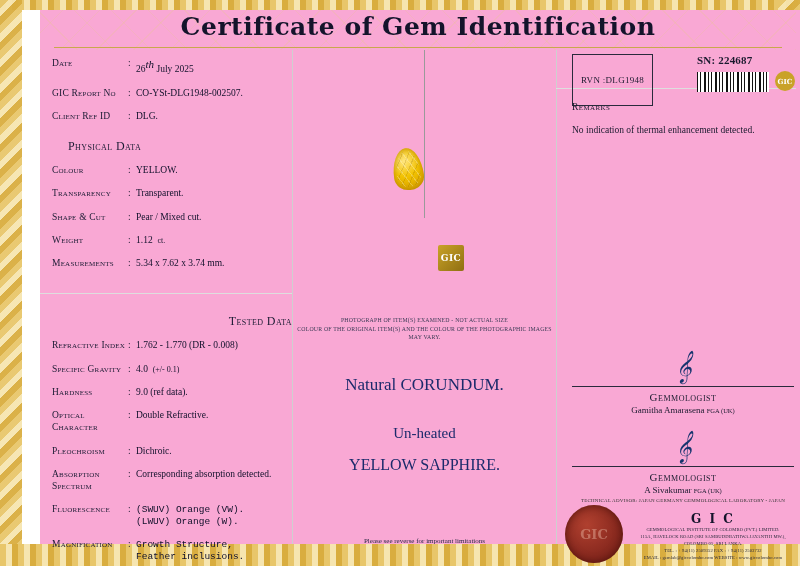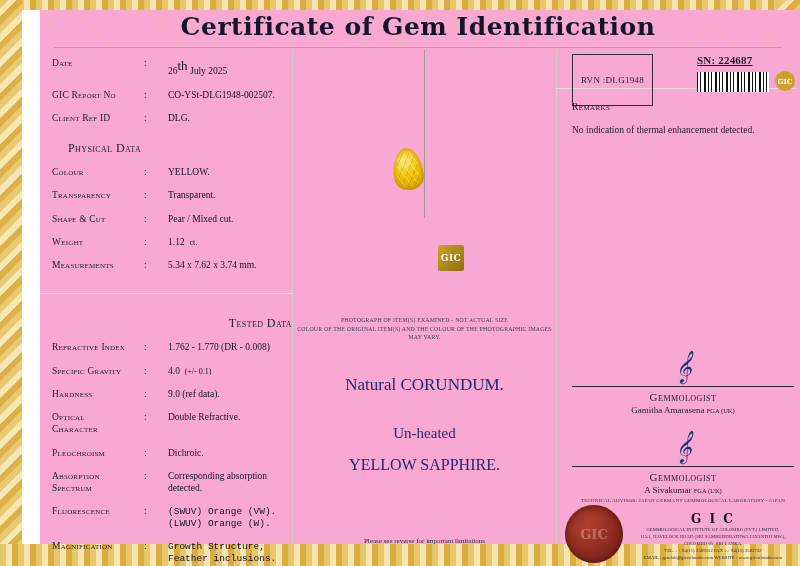--- a/index.html
+++ b/index.html
@@ -93,21 +93,20 @@
     position: absolute;
     left: 0; top: 40px;
     width: 252px;
   }
   .row {
     display: flex;
     align-items: flex-start;
     font-size: 9.5px;
     margin: 0 0 11.5px 0;
     line-height: 1.25;
-    gap: 16px;
   }
   .row .lbl {
     width: 88px;
     padding-left: 12px;
     box-sizing: border-box;
     font-variant: small-caps;
     letter-spacing: .2px;
     color: #1b1b33;
     flex: none;
   }
@@ -116,21 +115,21 @@
   .val .sub { font-size: 8px; }
   .section-head {
     padding-left: 28px;
     font-size: 12px;
     font-variant: small-caps;
     letter-spacing: .4px;
     margin: 0 0 11px 0;
     color: #1b1b33;
   }
   .gap-top { margin-top: 16px; }
-  .sup { font-size: 13px; vertical-align: super; }
+  .sup { font-size: 11px; vertical-align: super; font-style: italic; }
 
   
   .middle {
     position: absolute;
     left: 253px; top: 40px;
     width: 263px;
     height: 494px;
   }
   .pin-line {
     position: absolute;
@@ -229,21 +228,20 @@
     padding: 20px 8px;
     font-size: 9px;
     letter-spacing: .3px;
   }
   .sn {
     position: absolute;
     left: 140px; top: 4px;
     font-size: 11px;
     font-weight: bold;
     letter-spacing: .2px;
-    text-decoration: underline;
   }
   .barcode {
     position: absolute;
     left: 140px; top: 22px;
     width: 72px; height: 20px;
     background: repeating-linear-gradient(90deg, #111 0 1px, #fff 1px 3px, #111 3px 4px, #fff 4px 7px, #111 7px 9px, #fff 9px 11px);
   }
   .gic-badge {
     position: absolute;
     left: 218px; top: 21px;

